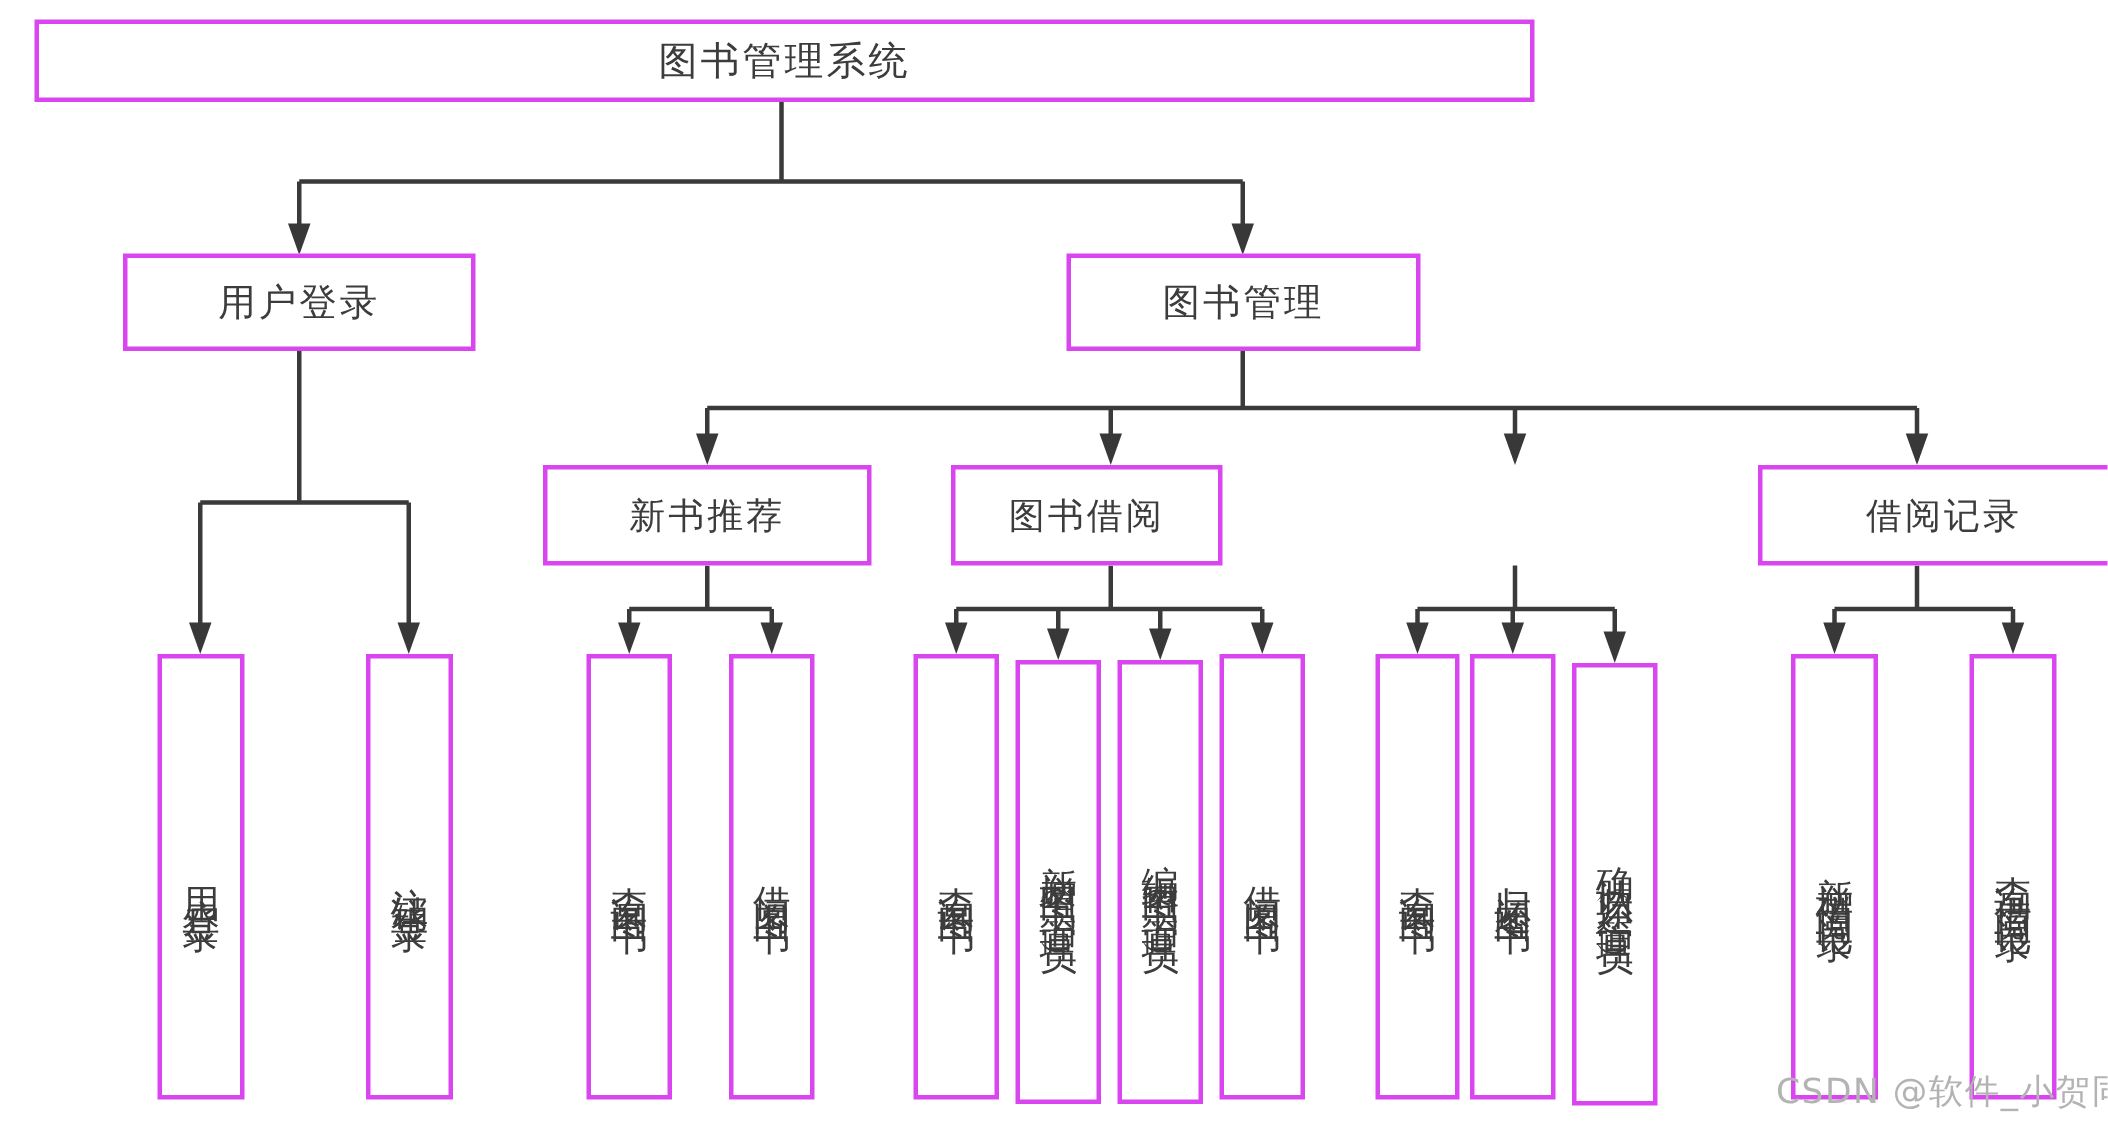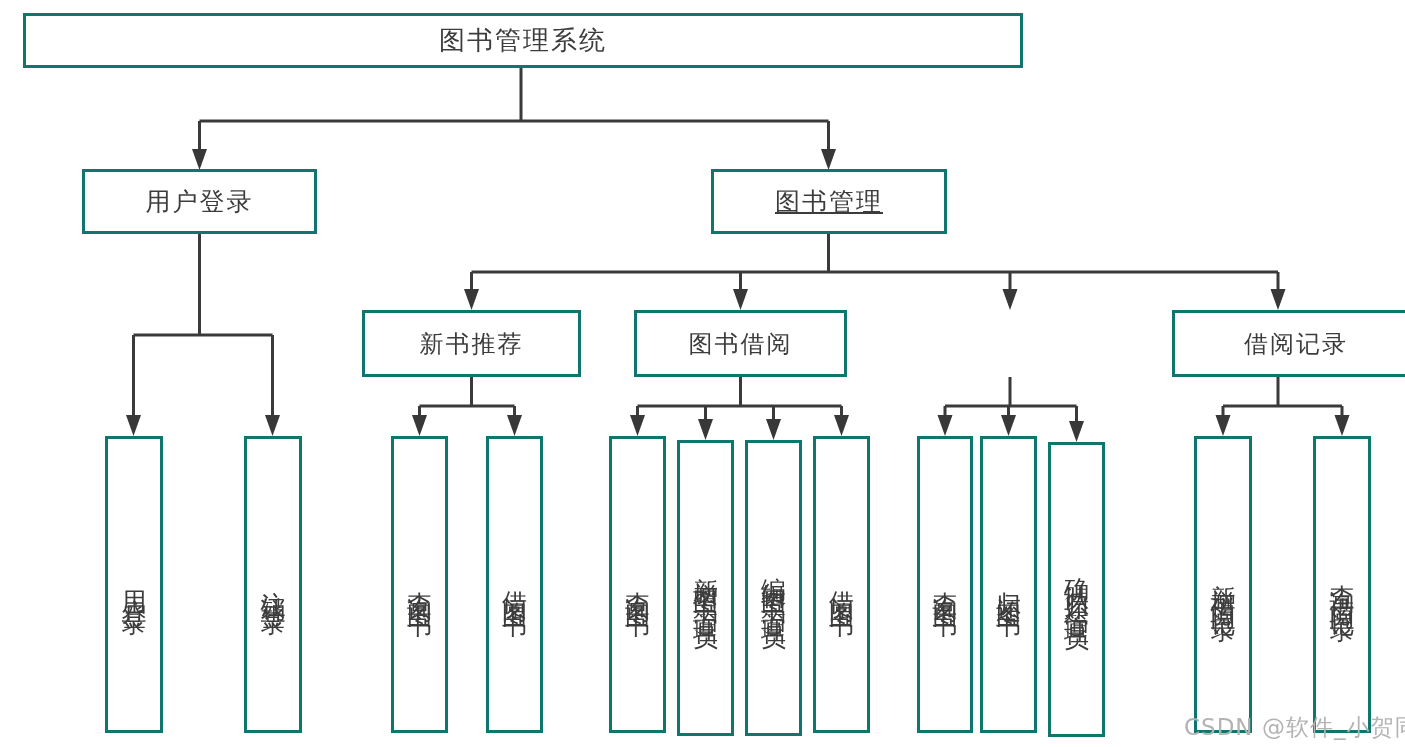--- a/index.html
+++ b/index.html
@@ -21,21 +21,21 @@
   }
   #connector-layer {
     position: absolute;
     left: 0; top: 0;
     z-index: 0;
   }
   .node {
     position: absolute;
     box-sizing: border-box;
     background: #ffffff;
-    border: 3px solid #0f766e;
+    border: 3px solid #d946ef;
     color: #3c3c3c;
     display: flex;
     align-items: center;
     justify-content: center;
     z-index: 1;
     white-space: nowrap;
   }
   .node.root   { font-size: 26px; letter-spacing: 2px; }
   .node.branch { font-size: 25px; letter-spacing: 2px; }
   .node.module { font-size: 24px; letter-spacing: 2px; }
@@ -98,24 +98,24 @@
     <polygon class="arrow" points="937.5,415 952.5,415 945,436"></polygon>
     <polygon class="arrow" points="1001,415 1016,415 1008.5,436"></polygon>
     <polygon class="arrow" points="1069,421 1084,421 1076.5,442"></polygon>
     <polygon class="arrow" points="1215.5,415 1230.5,415 1223,436"></polygon>
     <polygon class="arrow" points="1334.5,415 1349.5,415 1342,436"></polygon>
   </svg>
 
   <div class="node root" style="left:23px; top:13px; width:1000px; height:55px;">图书管理系统</div>
 
   <div class="node branch" style="left:82px; top:169px; width:235px; height:65px;">用户登录</div>
-  <div class="node branch" style="left:711px; top:169px; width:236px; height:65px;text-decoration:underline;">图书管理</div>
+  <div class="node branch" style="left:711px; top:169px; width:236px; height:65px;">图书管理</div>
 
   <div class="node module" style="left:362px; top:310px; width:219px; height:67px;">新书推荐</div>
-  <div class="node module" style="left:634px; top:310px; width:213px; height:67px;">图书借阅</div>
+  <div class="node module" style="left:634px; top:310px; width:181px; height:67px;">图书借阅</div>
   <div class="node module" style="left:1172px; top:310px; width:248px; height:67px;">借阅记录</div>
 
   <div class="node leaf" style="left:105px; top:436px; width:58px; height:297px;">用户登录</div>
   <div class="node leaf" style="left:244px; top:436px; width:58px; height:297px;">注销登录</div>
 
   <div class="node leaf" style="left:391px; top:436px; width:57px; height:297px;">查询图书</div>
   <div class="node leaf" style="left:486px; top:436px; width:57px; height:297px;">借阅图书</div>
 
   <div class="node leaf" style="left:609px; top:436px; width:57px; height:297px;">查询图书</div>
   <div class="node leaf" style="left:677px; top:440px; width:57px; height:296px;">新增图书（管理员）</div>

